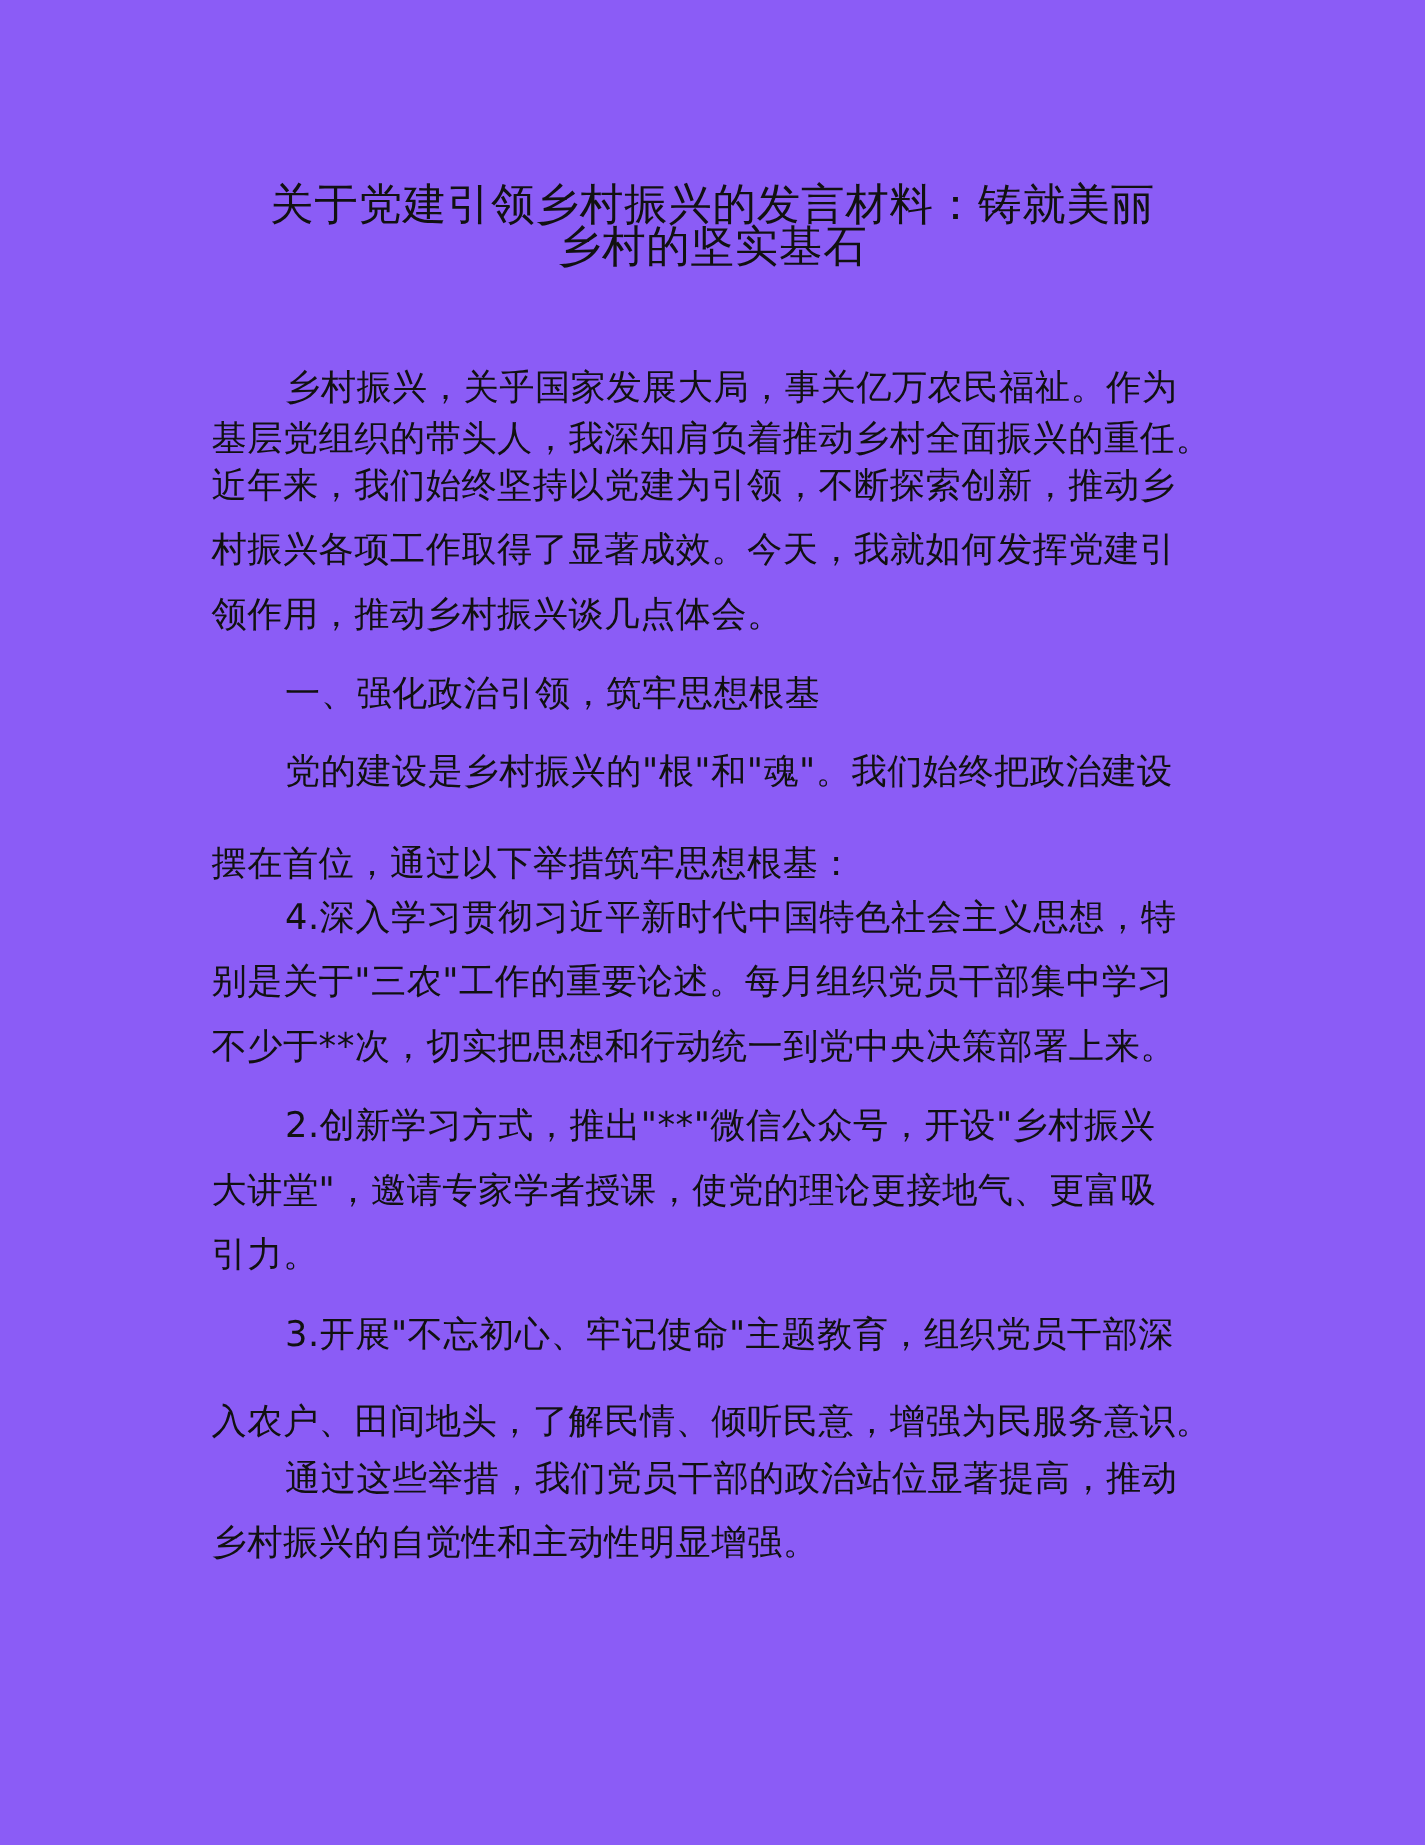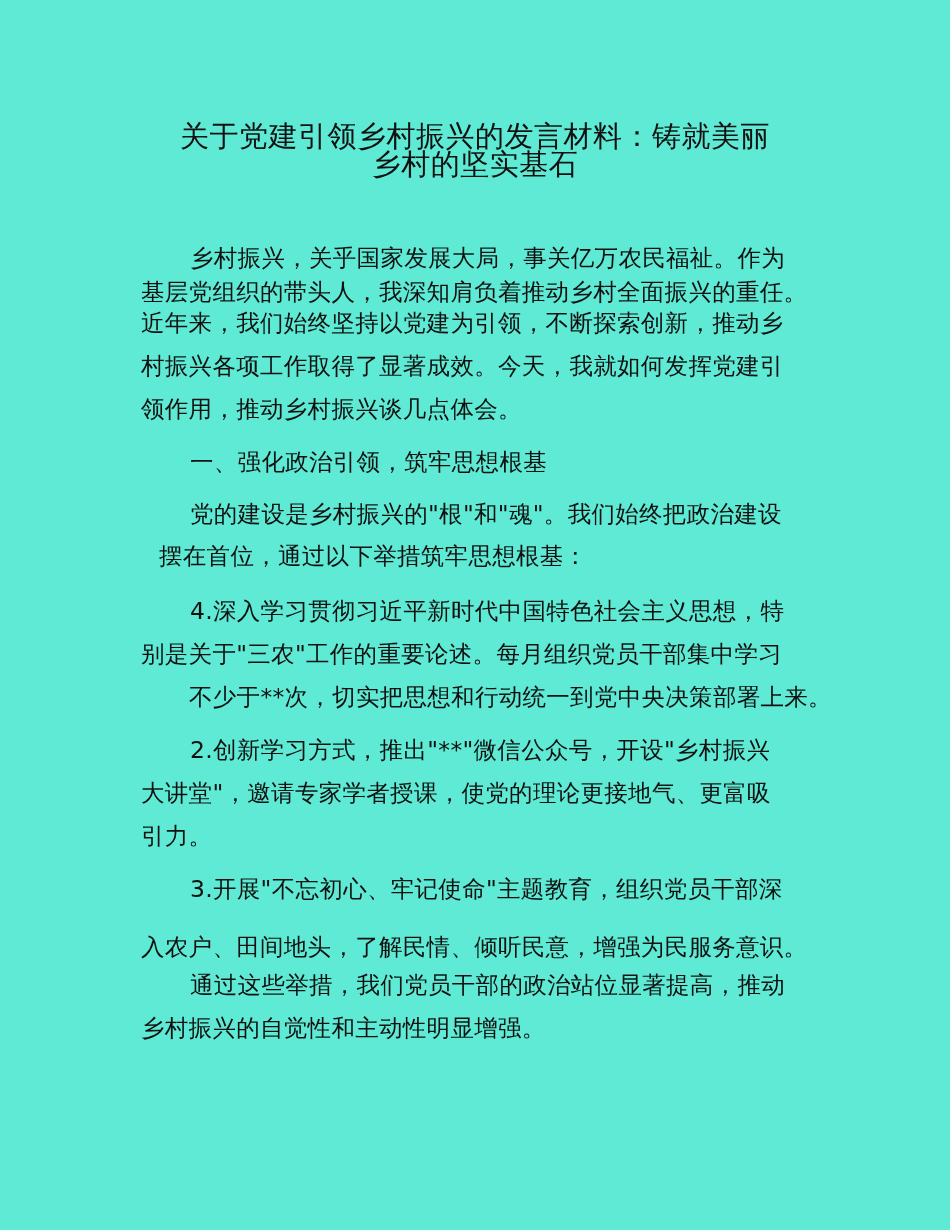--- a/index.html
+++ b/index.html
@@ -12,21 +12,21 @@
       height: 1230px;
       position: relative;
       overflow: hidden;
       font-family: "DejaVu Sans", "Liberation Sans", sans-serif;
       color: #111111;
     }
     .page {
       position: absolute;
       left: 0; top: 0;
       width: 950px; height: 1230px;
-      background: #5eead4;
+      background: #8b5cf6;
     }
     .title-line {
       position: absolute;
       left: 0;
       width: 950px;
       text-align: center;
       font-size: 29px;
       line-height: 40px;
       white-space: nowrap;
       letter-spacing: 0.5px;
@@ -51,25 +51,25 @@
 
   <div class="line indent" style="top:220px;margin-top:22px;">乡村振兴，关乎国家发展大局，事关亿万农民福祉。作为</div>
   <div class="line" style="top:276px;">基层党组织的带头人，我深知肩负着推动乡村全面振兴的重任。</div>
   <div class="line" style="top:307px;">近年来，我们始终坚持以党建为引领，不断探索创新，推动乡</div>
   <div class="line" style="top:350px;">村振兴各项工作取得了显著成效。今天，我就如何发挥党建引</div>
   <div class="line" style="top:393px;">领作用，推动乡村振兴谈几点体会。</div>
 
   <div class="line indent" style="top:446px;">一、强化政治引领，筑牢思想根基</div>
 
   <div class="line indent" style="top:498px;">党的建设是乡村振兴的"根"和"魂"。我们始终把政治建设</div>
-  <div class="line" style="top:540px;margin-left:18px;">摆在首位，通过以下举措筑牢思想根基：</div>
+  <div class="line" style="top:559px;">摆在首位，通过以下举措筑牢思想根基：</div>
 
   <div class="line indent" style="top:595px;">4.深入学习贯彻习近平新时代中国特色社会主义思想，特</div>
   <div class="line" style="top:638px;">别是关于"三农"工作的重要论述。每月组织党员干部集中学习</div>
-  <div class="line" style="top:681px;margin-left:48px;">不少于**次，切实把思想和行动统一到党中央决策部署上来。</div>
+  <div class="line" style="top:681px;">不少于**次，切实把思想和行动统一到党中央决策部署上来。</div>
 
   <div class="line indent" style="top:734px;">2.创新学习方式，推出"**"微信公众号，开设"乡村振兴</div>
   <div class="line" style="top:777px;">大讲堂"，邀请专家学者授课，使党的理论更接地气、更富吸</div>
   <div class="line" style="top:820px;">引力。</div>
 
   <div class="line indent" style="top:873px;">3.开展"不忘初心、牢记使命"主题教育，组织党员干部深</div>
   <div class="line" style="top:916px;margin-top:15px;">入农户、田间地头，了解民情、倾听民意，增强为民服务意识。</div>
 
   <div class="line indent" style="top:969px;">通过这些举措，我们党员干部的政治站位显著提高，推动</div>
   <div class="line" style="top:1012px;">乡村振兴的自觉性和主动性明显增强。</div>

